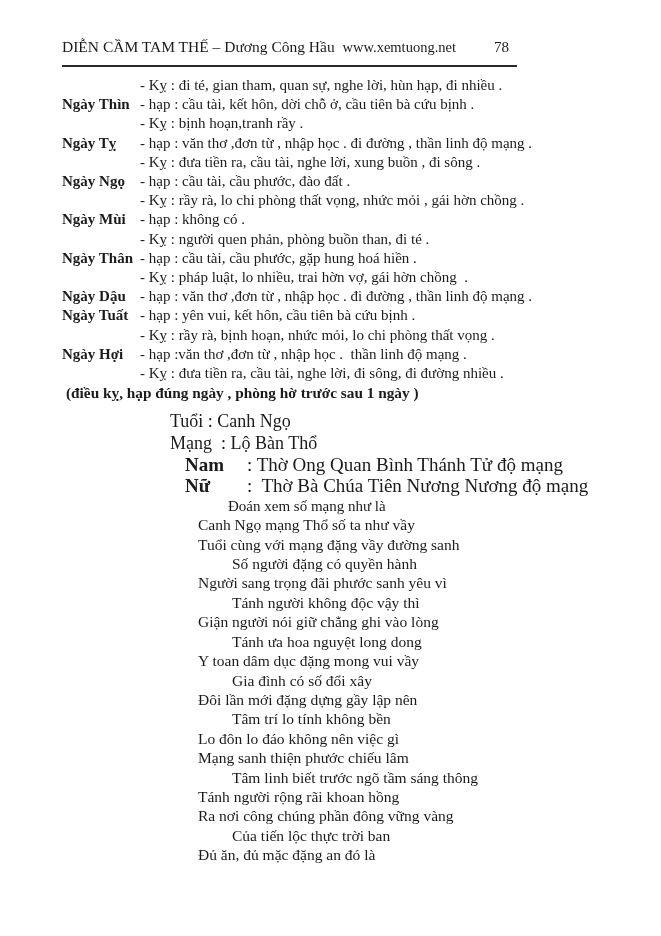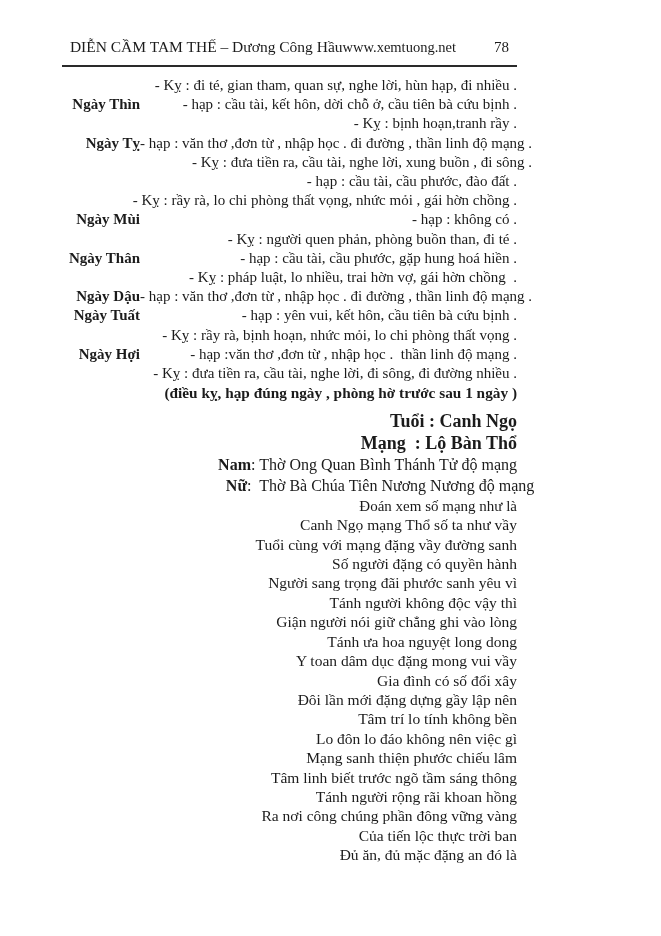--- a/index.html
+++ b/index.html
@@ -14,21 +14,20 @@
     color: #1b1b1b;
     font-family: "Liberation Serif", serif;
     -webkit-text-size-adjust: none;
   }
   .page {
     box-sizing: border-box;
     width: 571px;
     height: 936px;
     padding: 38px 54px 0 62px;
     background: #ffffff;
-    text-align: right;
   }
   .page-header {
     display: flex;
     align-items: baseline;
     border-bottom: 2px solid #2a2a2a;
     padding-bottom: 9px;
   }
   .header-title {
     flex: 1;
     font-size: 15.5px;
@@ -66,32 +65,32 @@
     white-space: pre;
   }
   .note {
     margin: 0 0 0 4px;
     font-weight: bold;
     font-size: 15.3px;
     line-height: 19.5px;
     white-space: pre;
   }
   .profile-heading {
-    margin-left: 70px;
-    font-weight: bold;
+    margin-left: 108px;
+    font-weight: normal;
     font-size: 18px;
     line-height: 22px;
     white-space: pre;
   }
   .profile-heading.first {
     margin-top: 7px;
   }
   .gender-row {
     margin-left: 123px;
-    font-size: 16px;
+    font-size: 19px;
     line-height: 21.5px;
     white-space: pre;
   }
   .gender-label {
     display: inline-block;
     width: 62px;
     font-weight: bold;
   }
   .poem-intro {
     margin-left: 166px;
@@ -140,20 +139,21 @@
 
     <div class="day-row">
       <div class="day-label">Ngày Tỵ</div>
       <div class="day-lines">
         <div class="day-line">- hạp : văn thơ ,đơn từ , nhập học . đi đường , thần linh độ mạng .</div>
         <div class="day-line">- Kỵ : đưa tiền ra, cầu tài, nghe lời, xung buồn , đi sông .</div>
       </div>
     </div>
 
     <div class="day-row">
+      <div class="day-label">Ngày Ngọ</div>
       <div class="day-lines">
         <div class="day-line">- hạp : cầu tài, cầu phước, đào đất .</div>
         <div class="day-line">- Kỵ : rầy rà, lo chi phòng thất vọng, nhức mỏi , gái hờn chồng .</div>
       </div>
     </div>
 
     <div class="day-row">
       <div class="day-label">Ngày Mùi</div>
       <div class="day-lines">
         <div class="day-line">- hạp : không có .</div>

